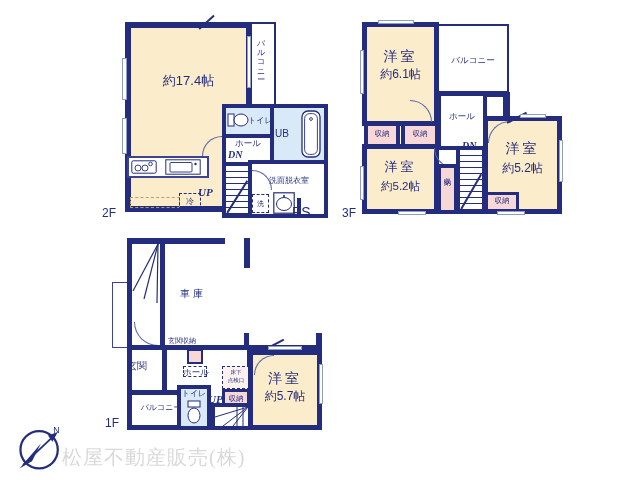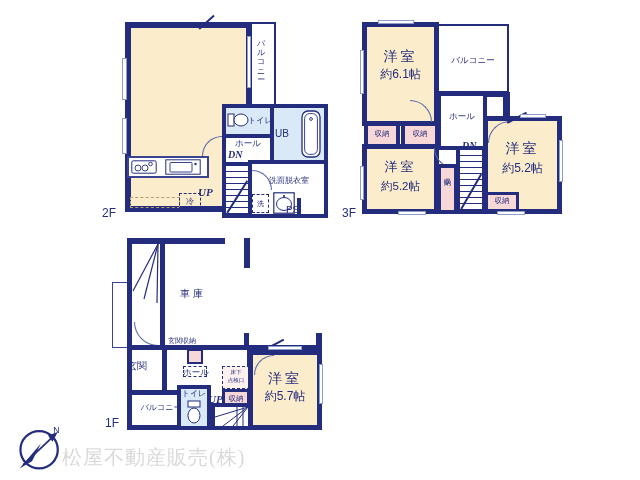--- a/index.html
+++ b/index.html
@@ -34,20 +34,21 @@
   .wm{position:absolute;color:var(--watermark_gray);font-size:20px;letter-spacing:1px;
       font-family:"Liberation Sans",sans-serif;}
 </style>
 </head>
 <body>
 
 <div id="canvas">
 
   <div class="floor">
     <div class="r b6 cream" style="left:125px;top:22px;width:127px;height:190px;"></div>
+    <div class="lb" style="left:125px;top:74px;width:127px;font-size:13px;">約17.4帖</div>
 
     <div class="r b2 white" style="left:246px;top:22px;width:30px;height:88px;"></div>
     <div class="wall" style="left:246px;top:22px;width:6px;height:88px;"></div>
     <div class="win" style="left:247px;top:36px;width:4px;height:52px;"></div>
     <div class="lb vtx" style="left:256px;top:34px;font-size:8px;">バルコニー</div>
 
     <div class="r b4 blue" style="left:222px;top:104px;width:52px;height:34px;"></div>
     <svg style="position:absolute;left:227px;top:110px;" width="22" height="20" viewBox="0 0 22 20">
       <rect x="1" y="4" width="6" height="12" fill="#fff" stroke="currentColor" stroke-width="1"></rect>
       <ellipse cx="14" cy="10" rx="7" ry="6" fill="#fff" stroke="currentColor" stroke-width="1"></ellipse>
@@ -74,21 +75,21 @@
     <div class="arc tr" style="left:252px;top:170px;width:20px;height:20px;"></div>
     <div class="lb" style="left:252px;top:176px;width:74px;font-size:8px;text-align:center;">洗面脱衣室</div>
     <div class="dashn" style="left:252px;top:194px;width:17px;height:19px;background:#fff;"></div>
     <div class="lb" style="left:252px;top:200px;width:17px;font-size:7px;">洗</div>
     <svg style="position:absolute;left:273px;top:192px;" width="22" height="22" viewBox="0 0 22 22">
       <rect x="0.8" y="0.8" width="20.4" height="20.4" fill="#fff" stroke="currentColor" stroke-width="1.2"></rect>
       <ellipse cx="11" cy="12" rx="7.5" ry="6.5" fill="none" stroke="currentColor" stroke-width="1"></ellipse>
       <circle cx="11" cy="4" r="1.1" fill="currentColor"></circle>
     </svg>
     <div class="wall" style="left:297px;top:198px;width:4px;height:20px;"></div>
-    <div class="lb" style="left:286px;top:204px;font-size:11px;font-family:Liberation Mono, monospace;">PS</div>
+    <div class="lb" style="left:292px;top:204px;font-size:14px;">PS</div>
 
     <div class="r b2 white" style="left:127px;top:156px;width:82px;height:22px;border-color:#3a4490;"></div>
     <svg style="position:absolute;left:131px;top:160px;" width="26" height="14" viewBox="0 0 26 14">
       <rect x="0.8" y="0.8" width="24.4" height="12.4" rx="1.5" fill="#fff" stroke="currentColor" stroke-width="1"></rect>
       <circle cx="7" cy="8" r="3" fill="none" stroke="currentColor" stroke-width="0.9"></circle>
       <circle cx="14" cy="8" r="3" fill="none" stroke="currentColor" stroke-width="0.9"></circle>
       <circle cx="19.5" cy="4" r="1.8" fill="none" stroke="currentColor" stroke-width="0.9"></circle>
     </svg>
     <svg style="position:absolute;left:165px;top:159px;" width="36" height="16" viewBox="0 0 36 16">
       <rect x="0.8" y="0.8" width="34.4" height="14.4" fill="#fff" stroke="currentColor" stroke-width="1"></rect>

